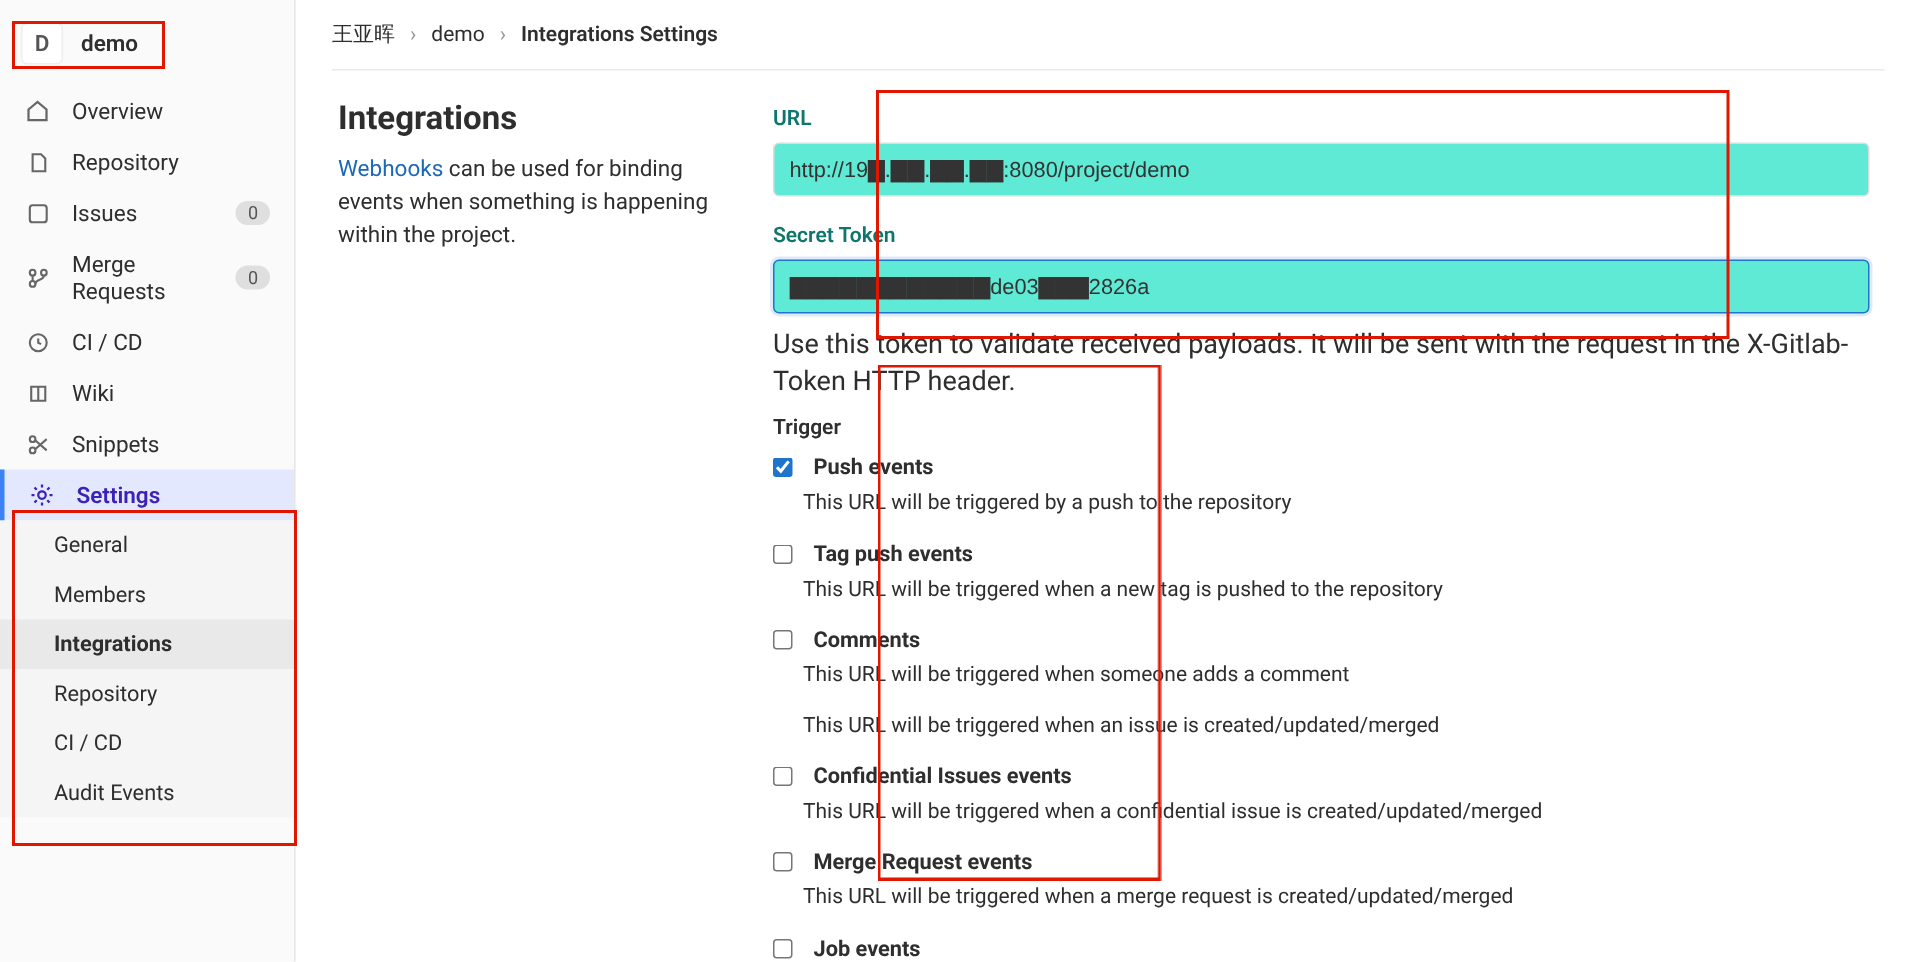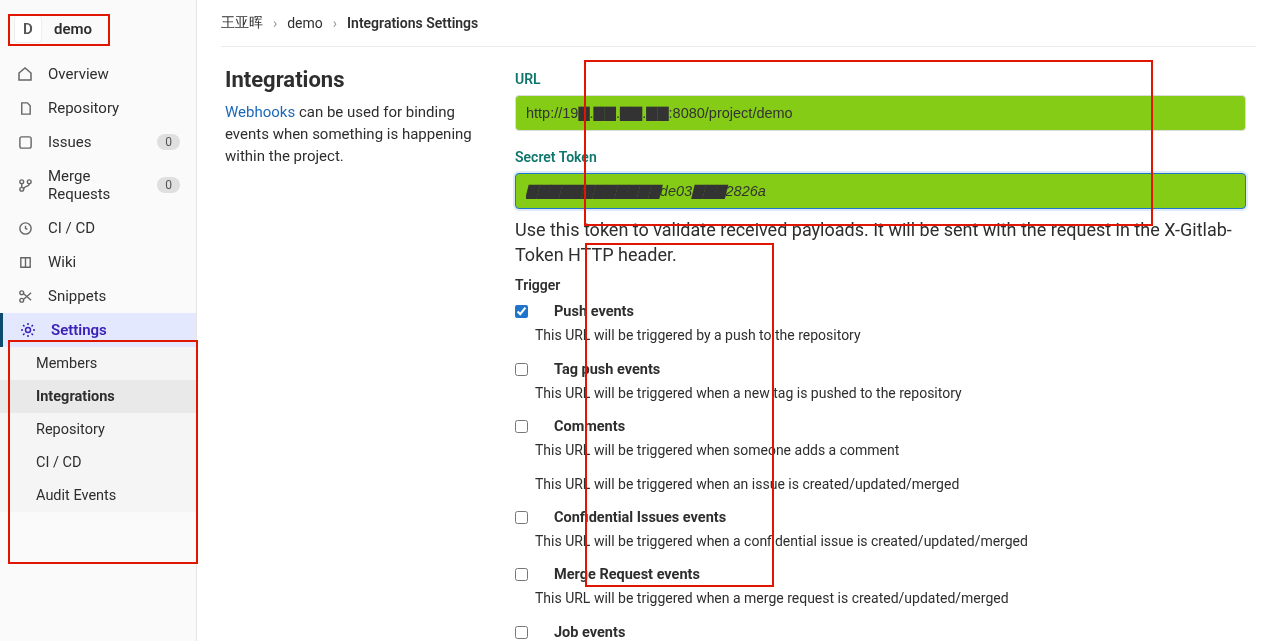--- a/index.html
+++ b/index.html
@@ -29,27 +29,27 @@
   .breadcrumbs .last { font-weight:600; }
 
   .content-row { display:flex; gap:30px; }
   .intro-col { width:260px; min-width:260px; }
   .intro-col h1 { font-size:22px; font-weight:700; color:#2e2e2e; margin-bottom:10px; }
   .intro-col p { font-size:15px; line-height:1.45; color:#2e2e2e; }
   .intro-col a { color:#1b69b6; text-decoration:none; }
 
   .form-col { flex:1; padding-right:10px; }
   .form-label { font-weight:600; font-size:14px; margin-top:4px; margin-bottom:8px; display:block; color:#0f766e; }
-  .text-input { width:100%; padding:9px 10px; font-size:14.5px; border:1px solid #dcdcdc; border-radius:4px; color:#333; background:#84cc16; }
-  .text-input.focused { border:1px solid #1f75cb; box-shadow:0 0 0 2px rgba(31,117,203,0.15);font-style:italic; }
+  .text-input { width:100%; padding:9px 10px; font-size:14.5px; border:1px solid #dcdcdc; border-radius:4px; color:#333; background:#5eead4; }
+  .text-input.focused { border:1px solid #1f75cb; box-shadow:0 0 0 2px rgba(31,117,203,0.15); }
   .help-text { font-size:18px; color:#2e2e2e; margin-top:8px; line-height:1.4; }
 
   .trigger-label { font-weight:600; font-size:14px; margin-top:10px; margin-bottom:10px; display:block; }
   .trigger-item { margin-bottom:16px; }
-  .trigger-head { display:flex; align-items:center; gap:26px; }
+  .trigger-head { display:flex; align-items:center; gap:14px; }
   .trigger-head label { font-weight:700; font-size:14.5px; color:#2e2e2e; cursor:pointer; }
   .trigger-desc { font-size:14px; color:#2e2e2e; margin-top:6px; margin-left:20px; line-height:1.3; }
   input[type=checkbox] { width:13px; height:13px; accent-color:#1f75cb; cursor:pointer; }
 
   
   .hl { position:absolute; border:2px solid #e11600; pointer-events:none; z-index:50; }
 </style>
 </head>
 <body>
 
@@ -119,31 +119,32 @@
       <li class="nav-item">
         <span class="nav-icon">
             <svg width="15" height="15" viewBox="0 0 16 16" fill="none" stroke="currentColor" stroke-width="1.5">
               <circle cx="4" cy="12" r="2"></circle>
               <circle cx="4" cy="4" r="2"></circle>
               <path d="M6 5l8 7M6 11l8-7"></path>
             </svg>
           </span>
         <span class="nav-label">Snippets</span>
       </li>
-      <li class="nav-item active" style="border-left:3px solid #0c4a6e">
+      <li class="nav-item active" style="border-left:3px solid #3b82f6">
         <span class="nav-icon">
             <svg width="16" height="16" viewBox="0 0 16 16" fill="none" stroke="currentColor" stroke-width="1.5">
               <circle cx="8" cy="8" r="2.5"></circle>
               <path d="M8 1v2M8 13v2M1 8h2M13 8h2M3 3l1.5 1.5M11.5 11.5 13 13M13 3l-1.5 1.5M4.5 11.5 3 13"></path>
             </svg>
           </span>
         <span class="nav-label">Settings</span>
       </li>
     </ul>
     <ul class="subnav">
+      <li class="subnav-item">General</li>
       <li class="subnav-item">Members</li>
       <li class="subnav-item active">Integrations</li>
       <li class="subnav-item">Repository</li>
       <li class="subnav-item">CI / CD</li>
       <li class="subnav-item">Audit Events</li>
     </ul>
   </aside>
 
   <div class="main">
 

